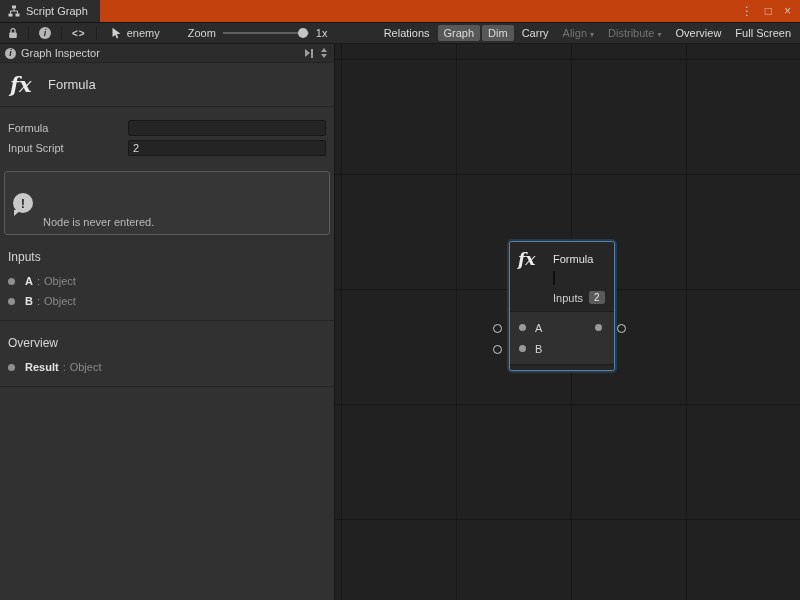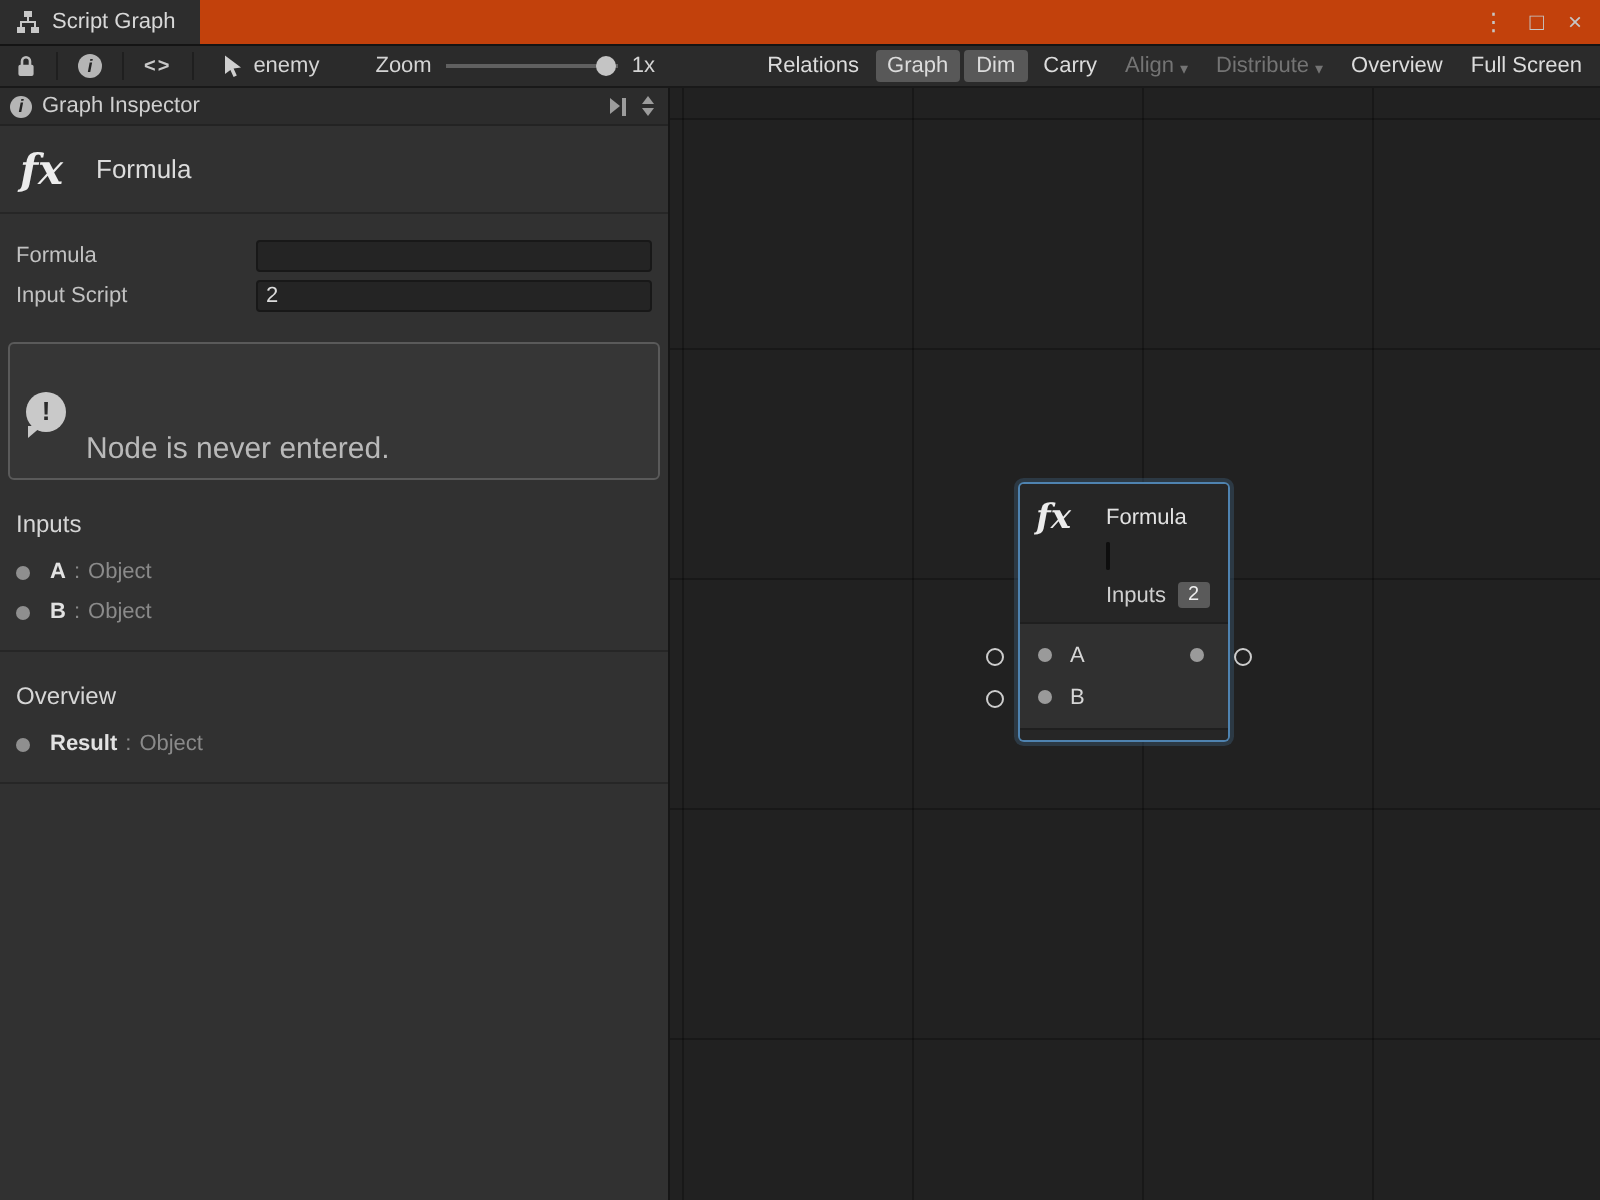--- a/index.html
+++ b/index.html
@@ -47,21 +47,21 @@
 
   .fields { padding:11px 8px 0; }
   .field-row { display:flex; align-items:center; height:20px; }
   .field-label { width:120px; font-size:11px; color:#c2c2c2; }
   .field-input { flex:1; height:16px; background:#242424; border:1px solid #181818; border-radius:2px; color:#dcdcdc; font-size:11px; padding:0 4px; font-family:"Liberation Sans", sans-serif; outline:none; }
   .checkbox { width:14px; height:14px; background:#242424; border:1px solid #181818; border-radius:2px; }
 
   .warning-box { margin:13px 4px 0; border:1px solid #5a5a5a; border-radius:3px; background:#363636; display:flex; align-items:center; gap:10px; padding:6px 8px; min-height:34px; }
   .warn-icon { position:relative; width:20px; height:20px; border-radius:50%; background:#c9c9c9; color:#2b2b2b; font-weight:bold; display:flex; align-items:center; justify-content:center; font-size:13px; flex:0 0 auto; }
   .warn-icon::after { content:""; position:absolute; left:1px; bottom:-3px; width:0; height:0; border-top:6px solid #c9c9c9; border-right:7px solid transparent; }
-  .warn-text { font-size:15px; color:#b9b9b9;margin-top:38px; }
+  .warn-text { font-size:11px; color:#b9b9b9;margin-top:38px; }
 
   .section-header { font-size:12px; color:#d6d6d6; padding:15px 8px 7px; }
   .port-row { display:flex; align-items:center; padding:4px 8px; font-size:11px; }
   .port-dot { width:7px; height:7px; border-radius:50%; background:#8f8f8f; margin-right:10px; flex:0 0 auto; }
   .port-name { color:#e2e2e2; font-weight:bold; }
   .port-sep { color:#8a8a8a; margin:0 4px; }
   .port-type { color:#8a8a8a;text-align:right; }
   .hr { height:1px; background:#262626; margin-top:9px; }
 
   

